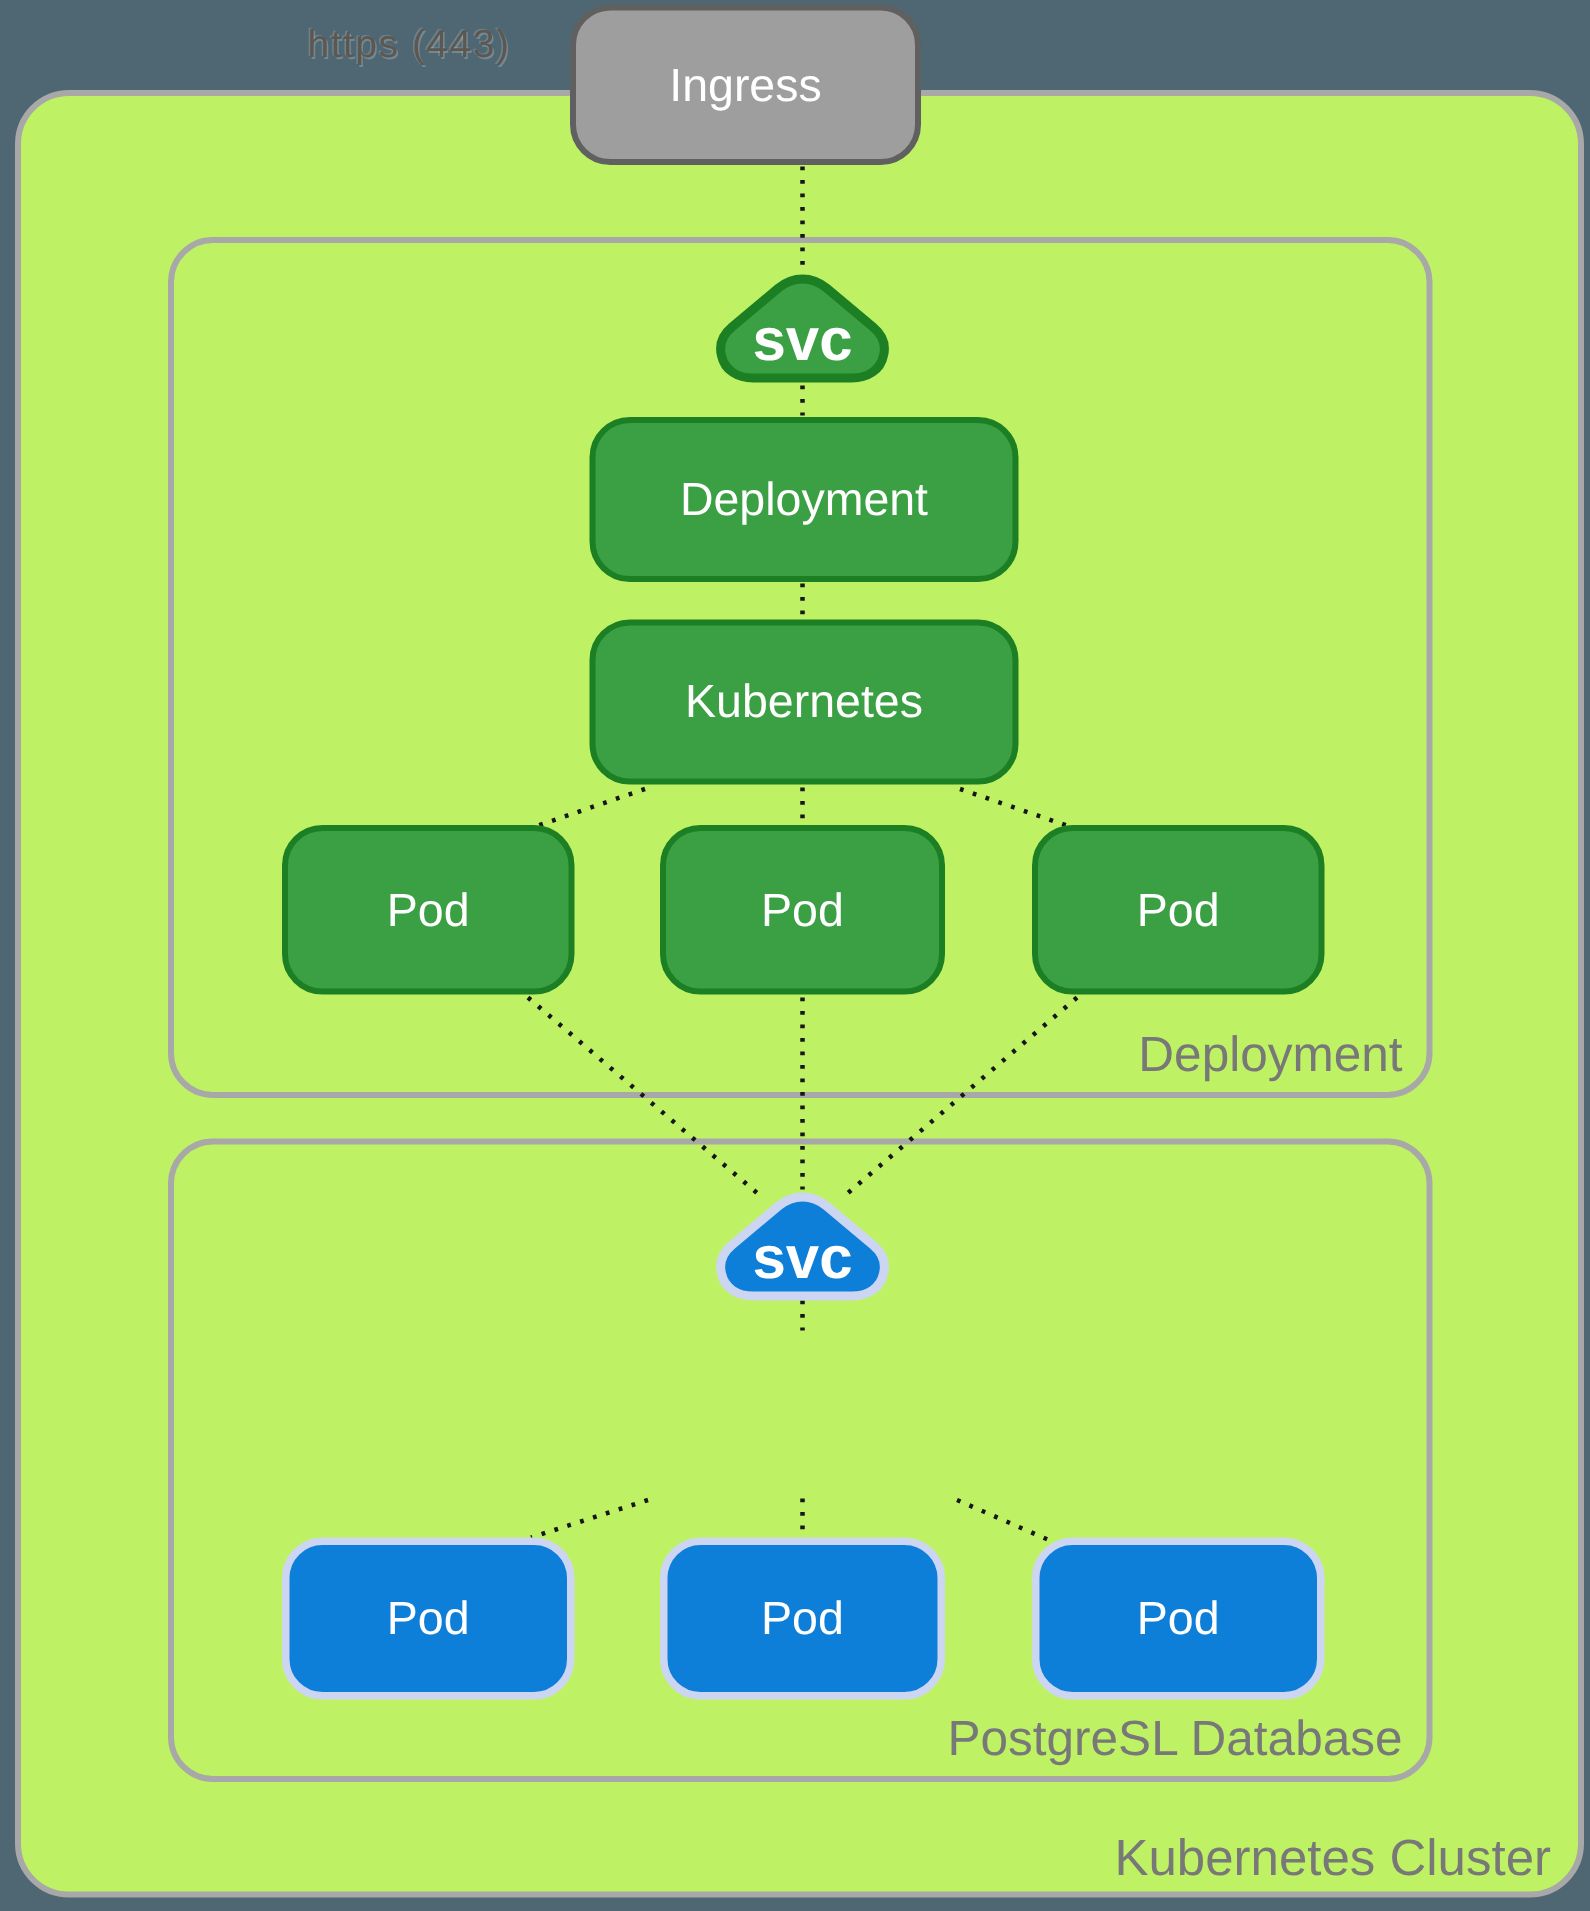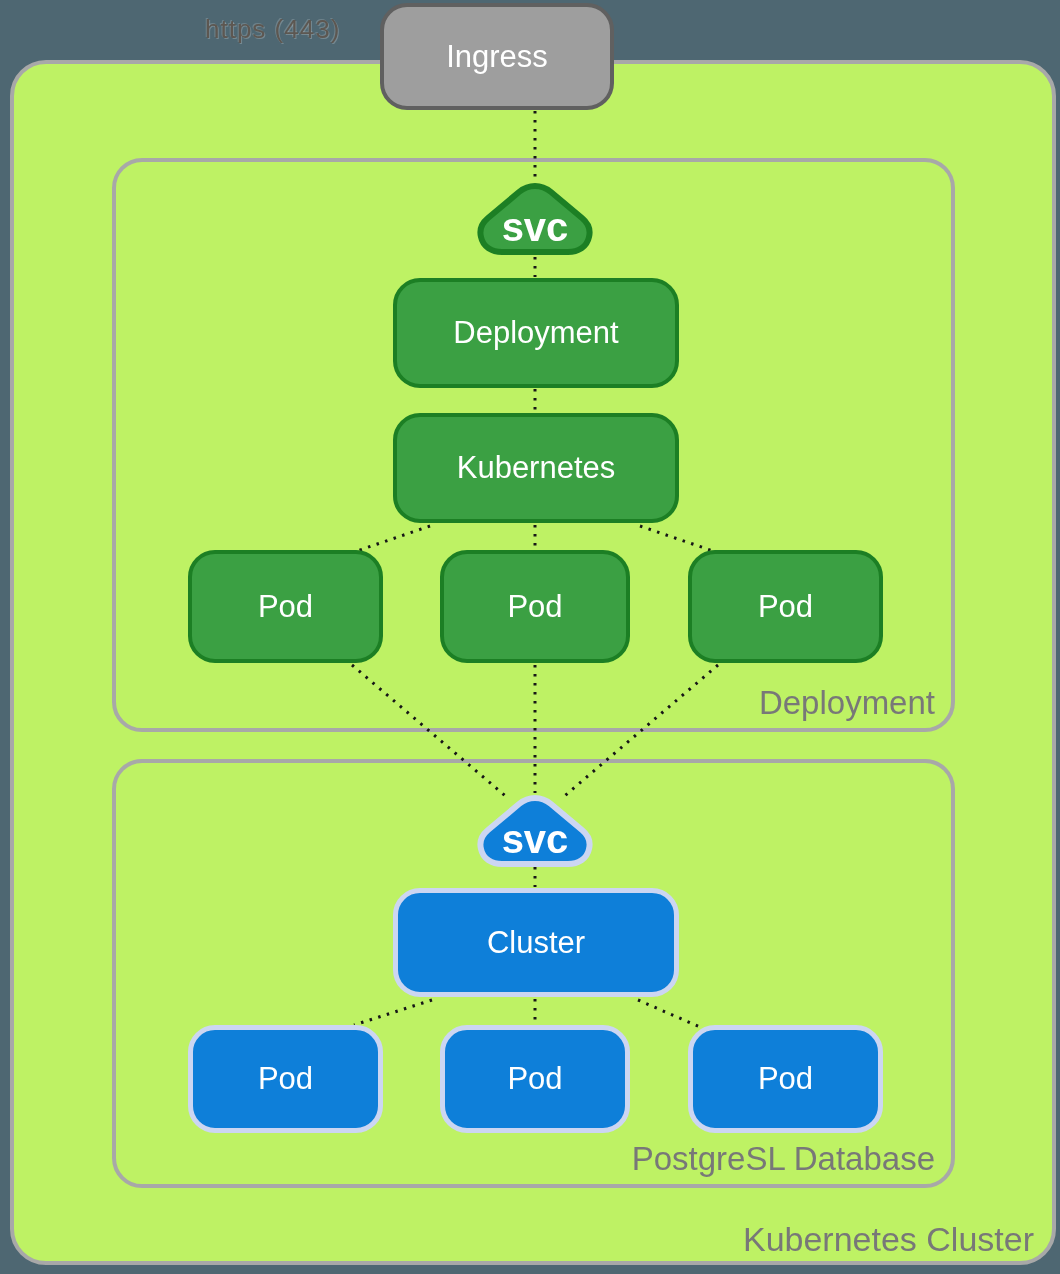--- a/index.html
+++ b/index.html
@@ -118,23 +118,20 @@
     <span>Pod</span>
   </div>
 
   <div class="svc-node svc-db">
     <svg viewBox="0 0 116 74">
       <path class="svc-shape-blue" d="M58 4 C64 4 69 6 74 10 L105 36 C111 41 114 47 112 55 C110 65 101 70 91 70 L25 70 C15 70 6 65 4 55 C2 47 5 41 11 36 L42 10 C47 6 52 4 58 4 Z"></path>
     </svg>
     <span class="svc-label">svc</span>
   </div>
 
-  <div class="node rounded blue cluster-node">
-    <span>Cluster</span>
-  </div>
 
   <div class="node rounded blue bpod1">
     <span>Pod</span>
   </div>
   <div class="node rounded blue bpod2">
     <span>Pod</span>
   </div>
   <div class="node rounded blue bpod3">
     <span>Pod</span>
   </div>

